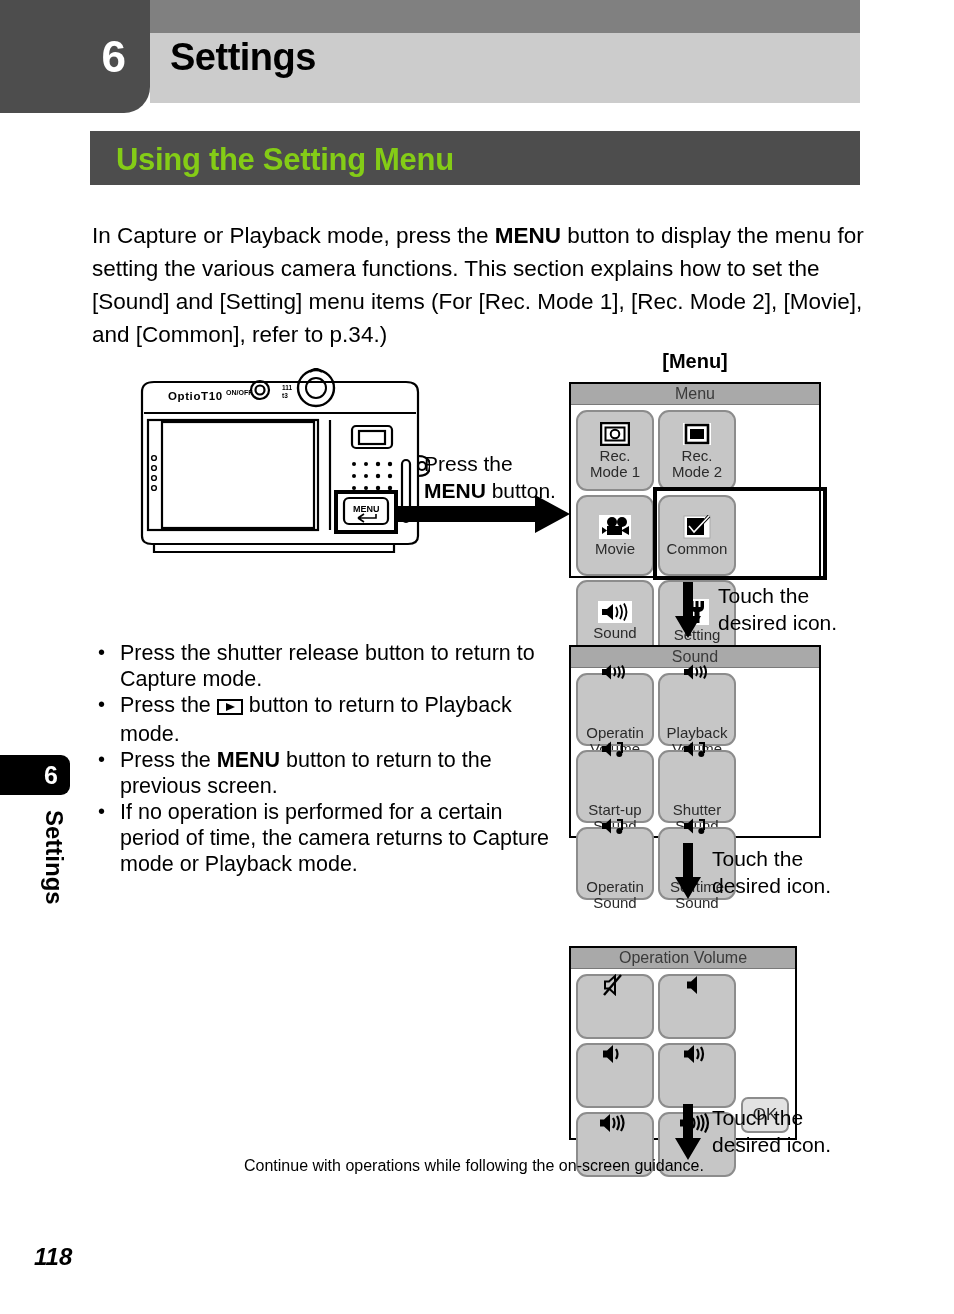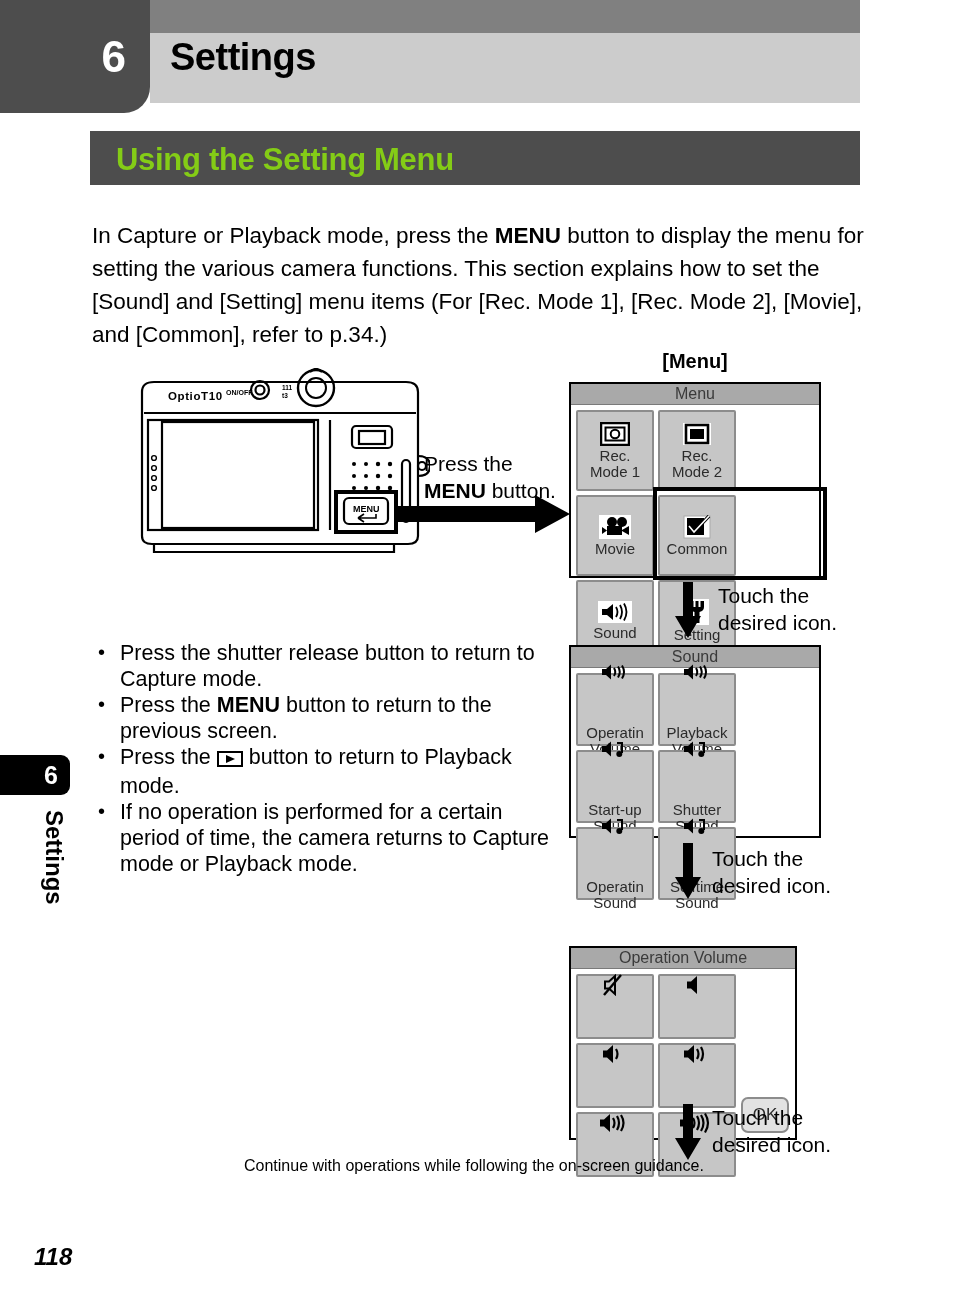--- a/index.html
+++ b/index.html
@@ -54,21 +54,21 @@
 
   
   #menu-label{left:569px;top:350px;width:252px;text-align:center;
               font-size:20px;font-weight:bold;}
 
   
   .screen{background:#ffffff;border:2px solid #000;box-sizing:border-box;}
   .screen-title{background:#a9a9a9;color:#3a3a3a;font-size:16px;text-align:center;
                 height:20px;line-height:20px;border-bottom:1px solid #7a7a7a;}
   .grid{display:flex;flex-wrap:wrap;padding:3px;box-sizing:border-box;}
-  .cell{background:#c6c6c6;border:2px solid #8c8c8c;border-radius:2px;
+  .cell{background:#c6c6c6;border:2px solid #8c8c8c;border-radius:11px;
         box-sizing:border-box;display:flex;flex-direction:column;align-items:center;
         justify-content:center;margin:2px;color:#2b2b2b;position:relative;}
   .cell .lbl{font-size:15px;line-height:16px;text-align:center;margin-top:44px;}
   .icon-box{display:flex;align-items:center;justify-content:center;}
 
   #screen-menu{left:569px;top:382px;width:252px;height:196px;}
   #screen-menu .cell{width:78px;height:81px;}
   #screen-menu .cell .lbl{margin-top:2px;}
   #highlight-box{left:653px;top:487px;width:174px;height:93px;
                  border:4px solid #000;box-sizing:border-box;background:transparent;}
@@ -460,22 +460,22 @@
       <path d="M8 0 L18 0 L18 34 L26 34 L13 56 L0 34 L8 34 Z" fill="#000"></path>
     </svg>
 </div>
 <div class="abs step-caption" id="cap3">
   <span>Touch the</span><br><span>desired icon.</span>
 </div>
 
 <div class="abs" id="bullets">
   <ul>
     <li><span>Press the shutter release button to return to Capture mode.</span></li>
-    <li><span>Press the </span><b>MENU</b><span> button to return to the previous screen.</span></li>
     <li><span>Press the </span><span class="pbicon"><svg width="26" height="16" viewBox="0 0 26 16">
             <rect x="1" y="1" width="24" height="14" fill="#fff" stroke="#000" stroke-width="2"></rect>
             <path d="M9 4 L18 8 L9 12 Z" fill="#000"></path>
           </svg></span><span> button to return to Playback mode.</span></li>
+    <li><span>Press the </span><b>MENU</b><span> button to return to the previous screen.</span></li>
     <li><span>If no operation is performed for a certain period of time, the camera returns to Capture mode or Playback mode.</span></li>
   </ul>
 </div>
 
 <div class="abs" id="closing">Continue with operations while following the on-screen guidance.</div>
 
 </body></html>

